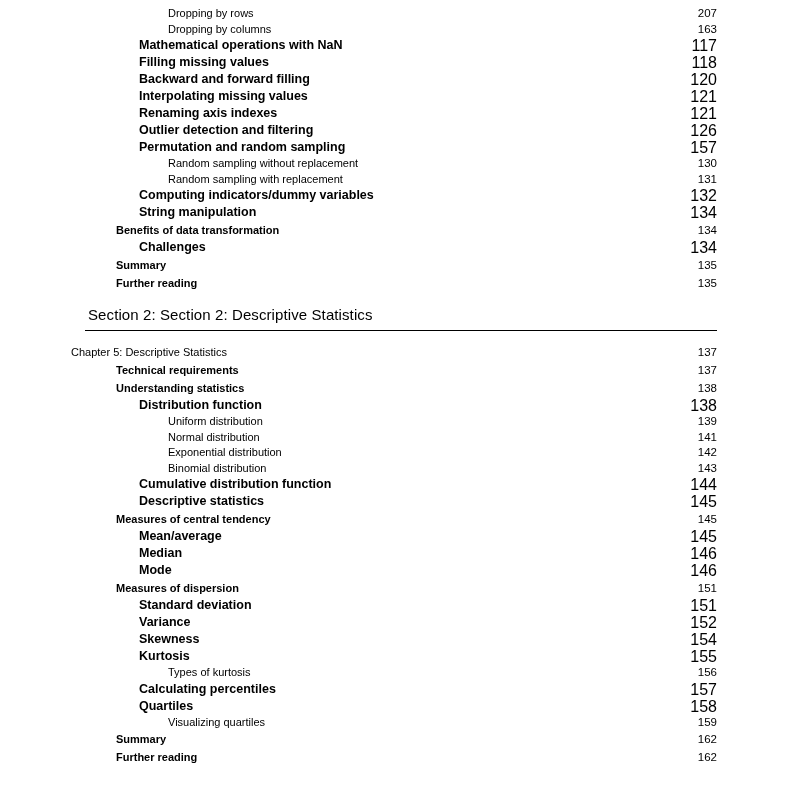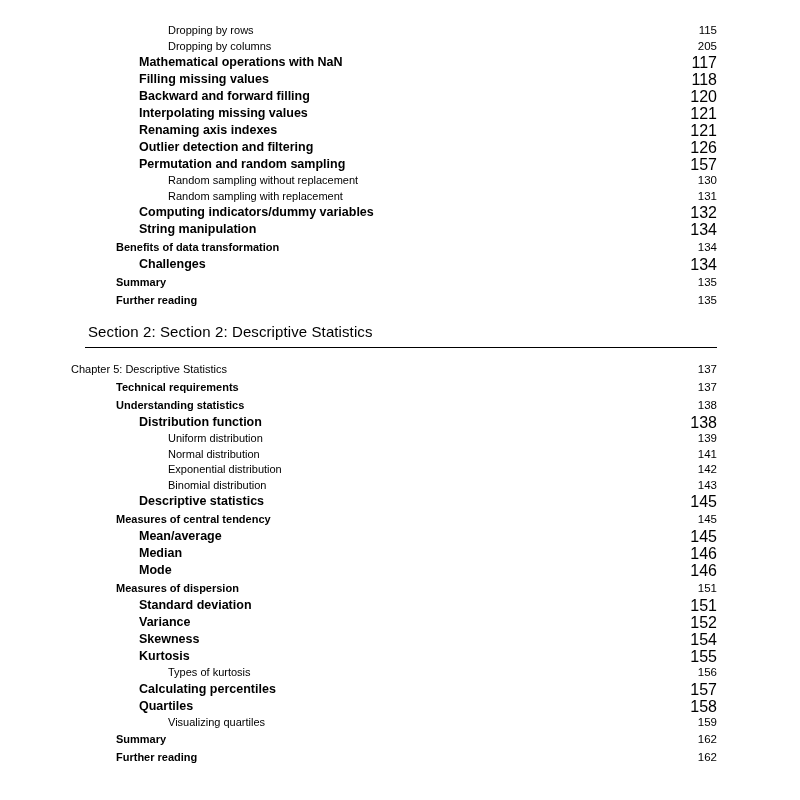--- a/index.html
+++ b/index.html
@@ -13,21 +13,20 @@
     font-family: "Liberation Sans", sans-serif;
     color: #000000;
     overflow: hidden;
   }
   .page {
     position: relative;
     width: 800px;
     height: 738px;
     padding: 0;
     box-sizing: border-box;
-    margin-top: 17px;
   }
   .toc {
     position: relative;
     padding: 6px 0 0 0;
   }
   .entry {
     position: relative;
     display: block;
     height: 16.2px;
     line-height: 16.2px;
@@ -84,25 +83,25 @@
     letter-spacing: 0.1px;
   }
 </style>
 </head>
 <body>
 
 <div class="page">
   <div class="toc" id="toc-top">
       <div class="entry lvl-3">
         <span class="title">Dropping by rows</span>
-        <span class="page-no">115</span>
+        <span class="page-no">207</span>
       </div>
       <div class="entry lvl-3">
         <span class="title">Dropping by columns</span>
-        <span class="page-no">205</span>
+        <span class="page-no">163</span>
       </div>
       <div class="entry lvl-2">
         <span class="title">Mathematical operations with NaN</span>
         <span class="page-no">117</span>
       </div>
       <div class="entry lvl-2">
         <span class="title">Filling missing values</span>
         <span class="page-no">118</span>
       </div>
       <div class="entry lvl-2">
@@ -191,20 +190,24 @@
       </div>
       <div class="entry lvl-3">
         <span class="title">Exponential distribution</span>
         <span class="page-no">142</span>
       </div>
       <div class="entry lvl-3">
         <span class="title">Binomial distribution</span>
         <span class="page-no">143</span>
       </div>
       <div class="entry lvl-2">
+        <span class="title">Cumulative distribution function</span>
+        <span class="page-no">144</span>
+      </div>
+      <div class="entry lvl-2">
         <span class="title">Descriptive statistics</span>
         <span class="page-no">145</span>
       </div>
       <div class="entry lvl-1">
         <span class="title">Measures of central tendency</span>
         <span class="page-no">145</span>
       </div>
       <div class="entry lvl-2">
         <span class="title">Mean/average</span>
         <span class="page-no">145</span>

